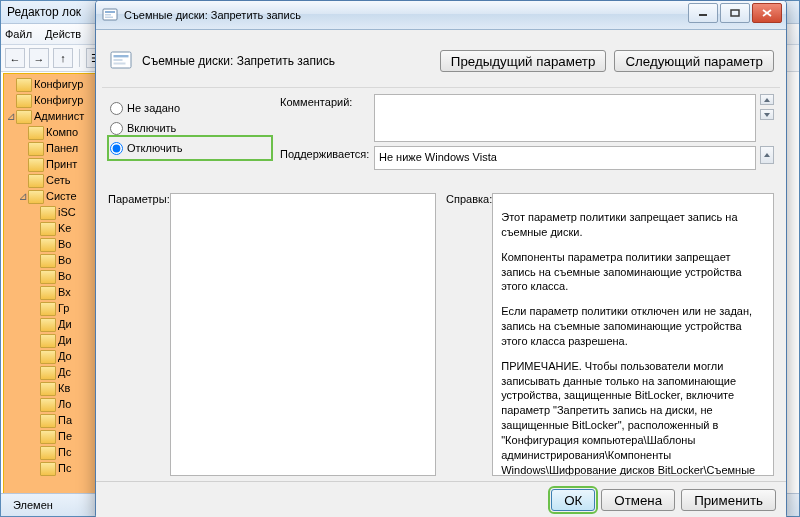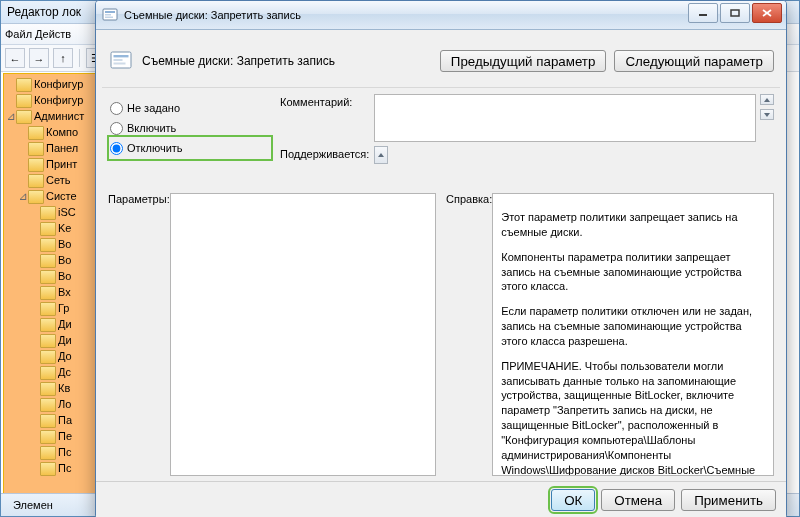--- a/index.html
+++ b/index.html
@@ -1,19 +1,19 @@
 <!DOCTYPE html>
 <html><head>
 <meta charset="utf-8">
 <style>
   html,body{margin:0;padding:0;height:100%;font-family:"Segoe UI",Tahoma,sans-serif;font-size:11px;color:#000;background:#fff;overflow:hidden}
   .bg-win{position:absolute;left:0;top:0;right:0;bottom:0;border:1px solid #5a8ab8;background:#fff}
   .bg-title{height:22px;background:linear-gradient(#e8f1fb,#d6e6f7);border-bottom:1px solid #b6c8dd;padding-left:6px;line-height:22px;font-size:12px}
   .bg-menu{height:20px;background:linear-gradient(#fbfcfe,#eef3f9);border-bottom:1px solid #ccd7e5;padding-left:4px;line-height:20px}
-  .bg-menu span{}
+  .bg-menu span{margin-right:10px}
   .bg-toolbar{height:26px;border-bottom:1px solid #d0d7e0;background:#f7f9fc;display:flex;align-items:center;padding-left:4px;gap:4px}
   .tb-btn{width:18px;height:18px;border:1px solid #c0c8d4;background:#f2f5fa;display:flex;align-items:center;justify-content:center}
   .tb-sep{width:1px;height:18px;background:#c8d0da;margin:0 2px}
   .bg-body{position:absolute;left:2px;right:2px;top:72px;bottom:2px;display:flex}
   .tree{width:92px;border:1px solid #eab308;background:#fdba74;overflow:hidden}
   .tree-inner{padding:2px 0 2px 2px}
   .tnode{white-space:nowrap;height:16px;line-height:16px;overflow:hidden}
   .tnode .tw{display:inline-block;width:10px;text-align:center;color:#6a6a6a}
   .tnode .ficon{display:inline-block;width:14px;height:12px;vertical-align:middle;margin-right:2px;background:linear-gradient(#fce79a,#f3c24b);border:1px solid #c9a23c;border-radius:1px}
   .tnode.lvl1{padding-left:12px}
@@ -205,20 +205,21 @@
             </div>
           <div style="flex:1"></div>
           <div class="spin">
               <svg width="6" height="4">
                 <polygon points="0,0 6,0 3,4" fill="#5e6d7d"></polygon>
               </svg>
             </div>
         </div>
 
         <div class="fld-lbl">Поддерживается:</div>
+        <div class="txt-single"><span>Не ниже Windows Vista</span></div>
         <div class="spin-col single">
           <div class="spin single">
               <svg width="6" height="4">
                 <polygon points="3,0 6,4 0,4" fill="#5e6d7d"></polygon>
               </svg>
             </div>
         </div>
       </div>
     </div>
 

